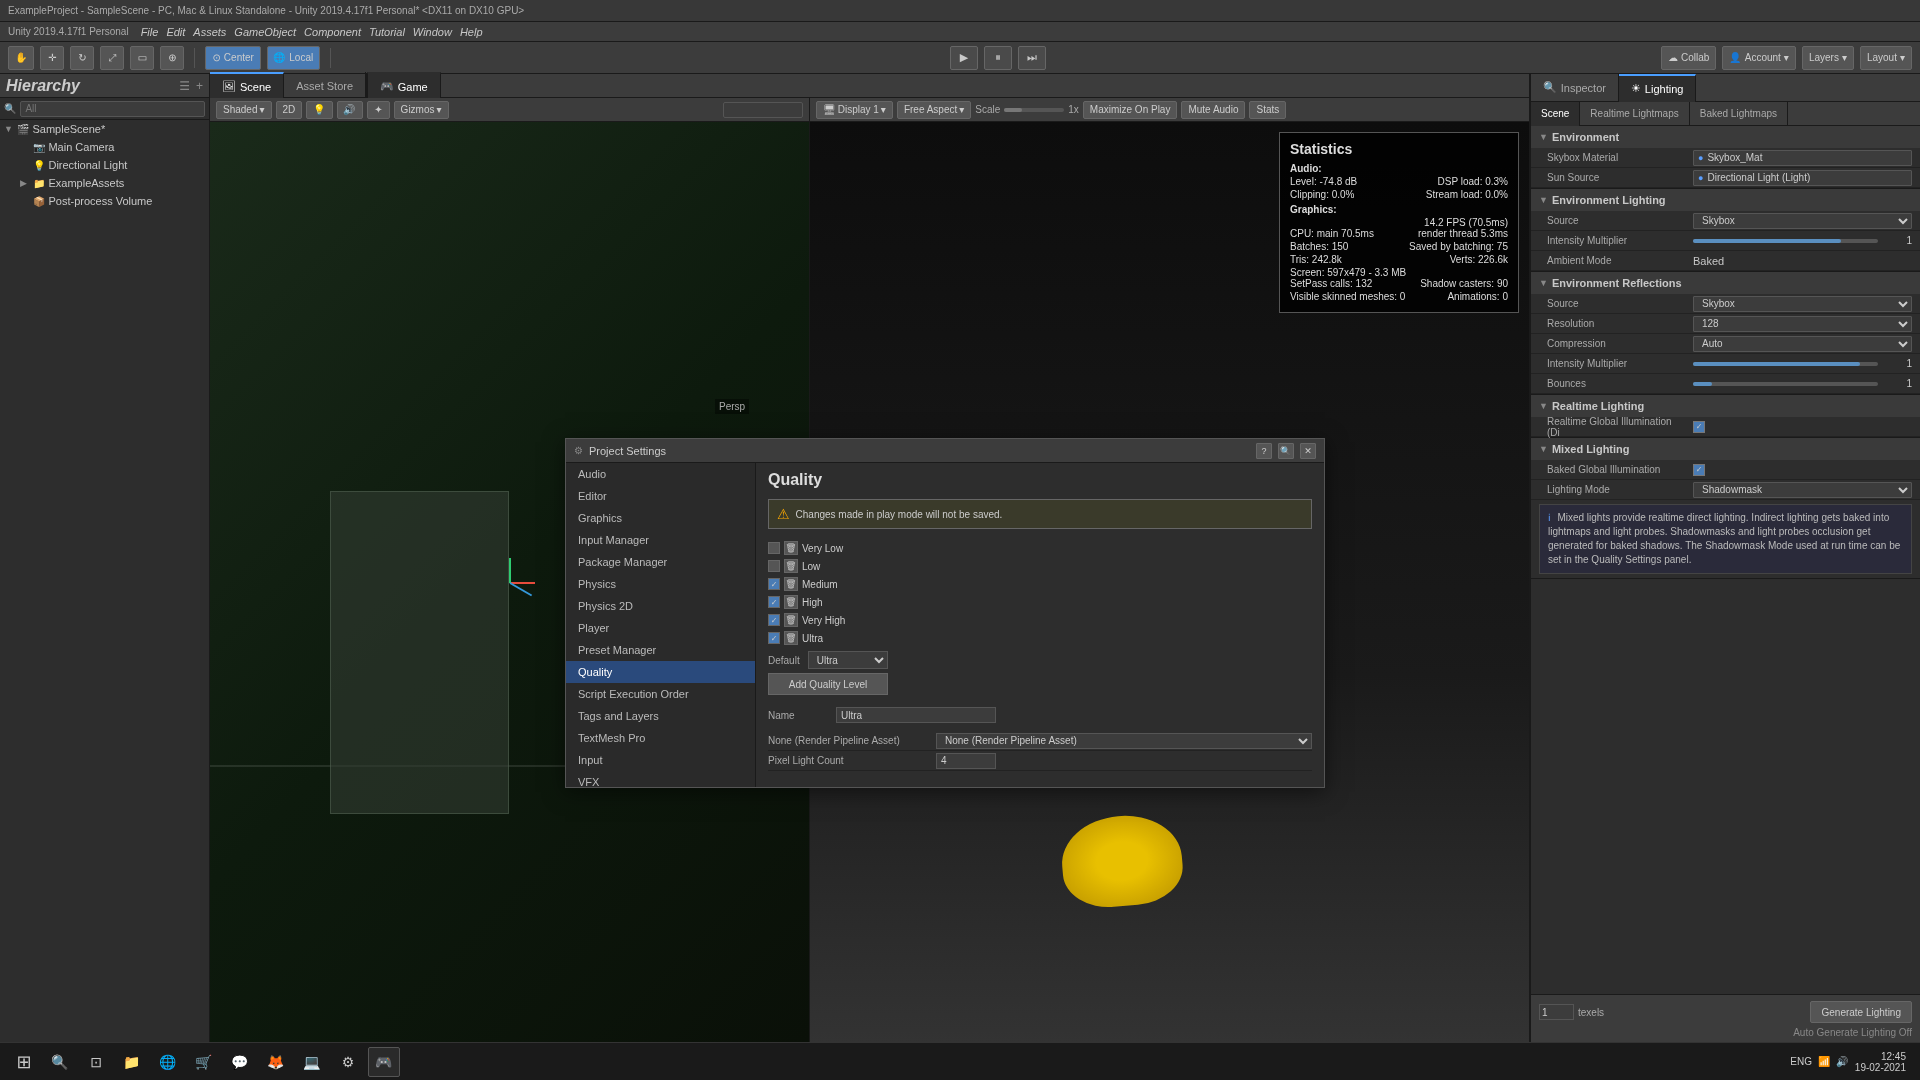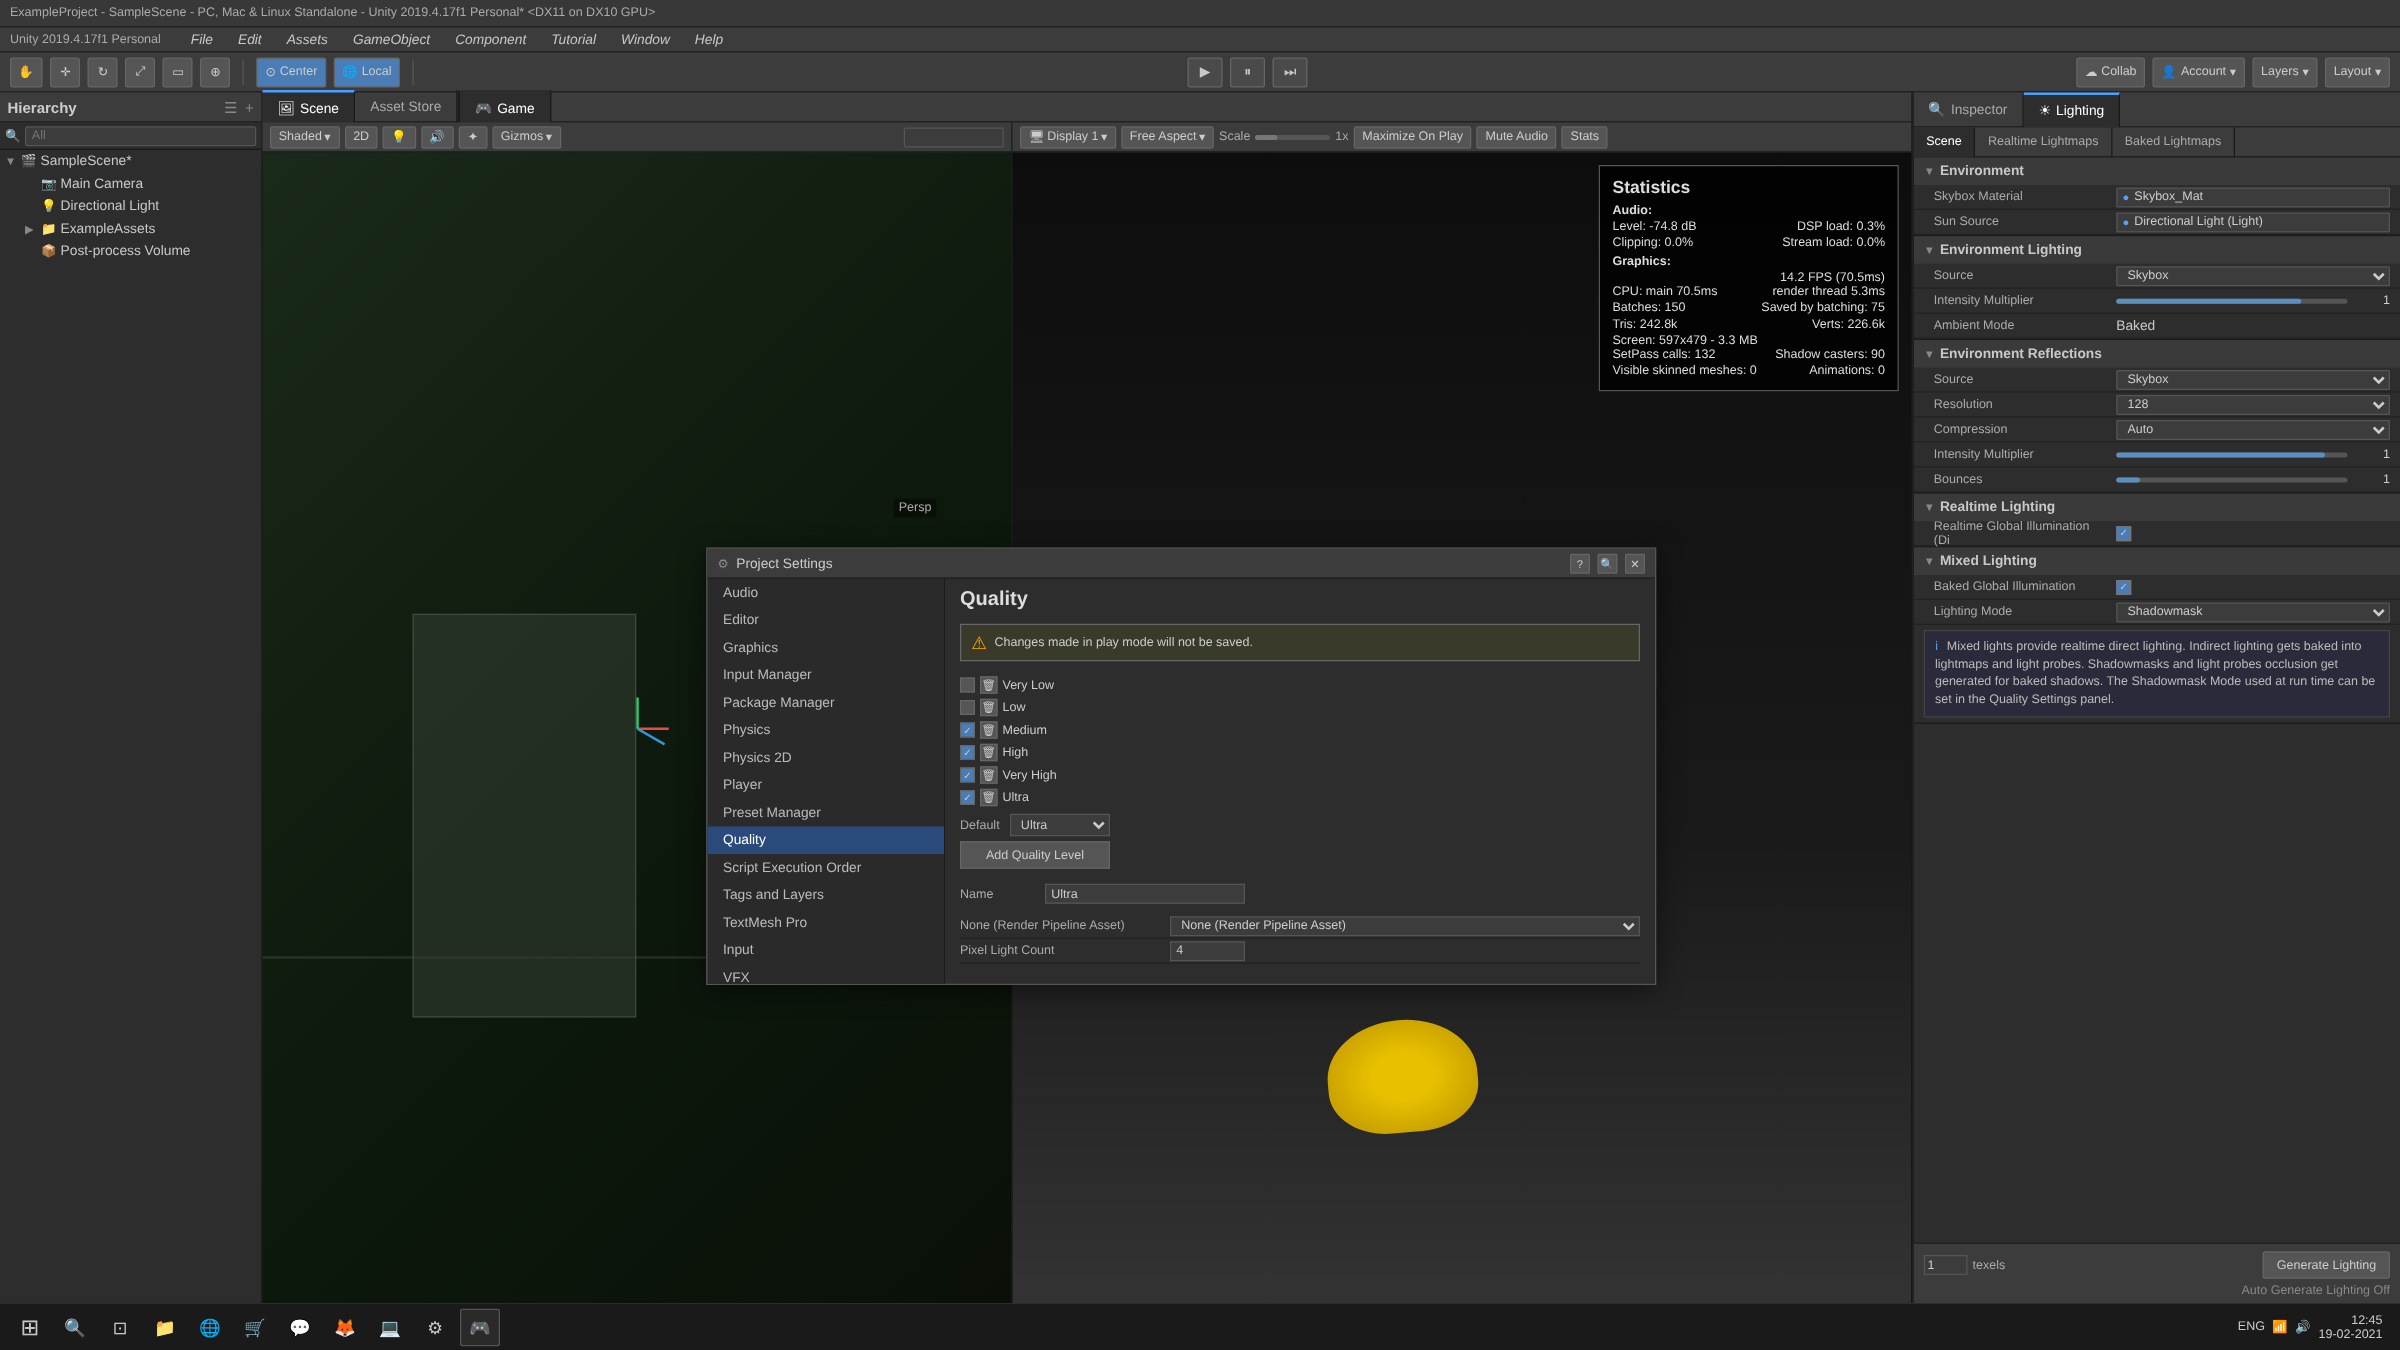--- a/index.html
+++ b/index.html
@@ -679,21 +679,21 @@
     ::-webkit-scrollbar-track { background: #2a2a2a; }
     ::-webkit-scrollbar-thumb { background: #555; border-radius: 3px; }
   </style>
 </head>
 <body>
 
 <div class="menu-bar">
   <span class="app-title">ExampleProject - SampleScene - PC, Mac &amp; Linux Standalone - Unity 2019.4.17f1 Personal* &lt;DX11 on DX10 GPU&gt;</span>
 </div>
 
-<div style="height:20px; background:#3c3c3c; display:flex; align-items:center; padding:0 8px; gap:12px; border-bottom:1px solid #1a1a1a;">
+<div style="height:20px; background:#3c3c3c; display:flex; align-items:center; padding:0 8px; gap:0; border-bottom:1px solid #1a1a1a;">
   <span style="font-size:10px; color:#aaa; margin-right:8px;">Unity 2019.4.17f1 Personal</span>
   <div class="menu-item">File</div>
   <div class="menu-item">Edit</div>
   <div class="menu-item">Assets</div>
   <div class="menu-item">GameObject</div>
   <div class="menu-item">Component</div>
   <div class="menu-item">Tutorial</div>
   <div class="menu-item">Window</div>
   <div class="menu-item">Help</div>
 </div>
@@ -739,21 +739,21 @@
   <div class="toolbar-btn">
     <span>Layout</span>
     <span>▾</span>
   </div>
 </div>
 
 <div style="display:flex; height:calc(1080px - 20px - 20px - 32px - 38px); position:relative;">
 
   <div class="hierarchy-panel">
     <div style="display:flex; align-items:center; height:24px; background:#3c3c3c; border-bottom:1px solid #1a1a1a; padding:0 6px; gap:6px;">
-      <span style="font-size:12px; font-weight:bold; color:#ccc;">Hierarchy</span>
+      <span style="font-size:16px; font-weight:bold; color:#ccc;font-style:italic;">Hierarchy</span>
       <span style="margin-left:auto; font-size:12px; color:#888; cursor:pointer;">☰</span>
       <span style="font-size:12px; color:#888; cursor:pointer;">+</span>
     </div>
     <div class="hierarchy-search">
       <span style="font-size:10px; color:#888;">🔍</span>
       <input type="text" placeholder="All" style="flex: 1 1 0%; background: rgb(60, 60, 60); border: 1px solid rgb(85, 85, 85); color: rgb(204, 204, 204); font-size: 10px; padding: 1px 4px; height: 16px; border-radius: 2px;">
     </div>
 
     <div style="flex:1; overflow-y:auto;">
       <div class="tree-item" style="padding-left:4px;">

